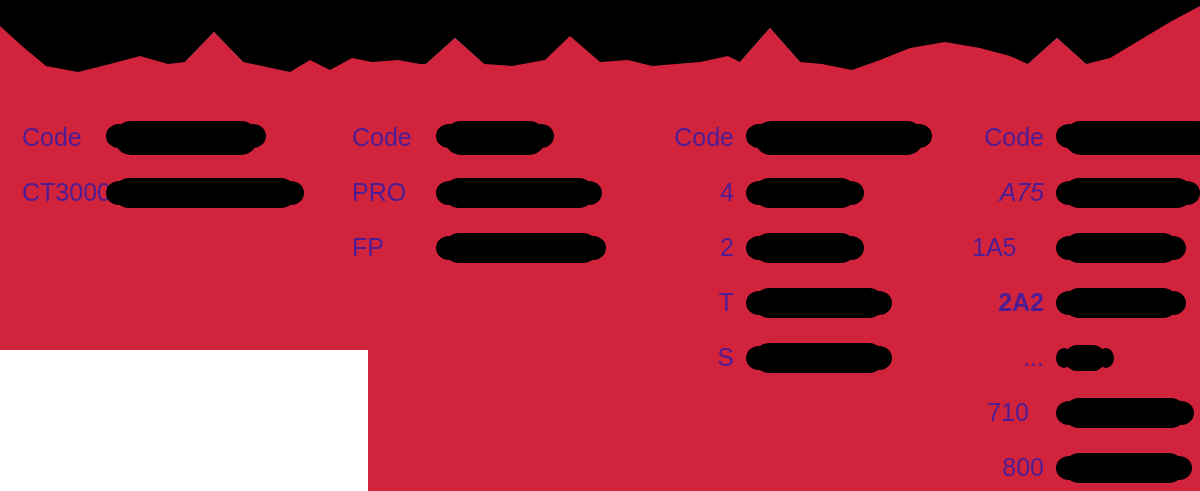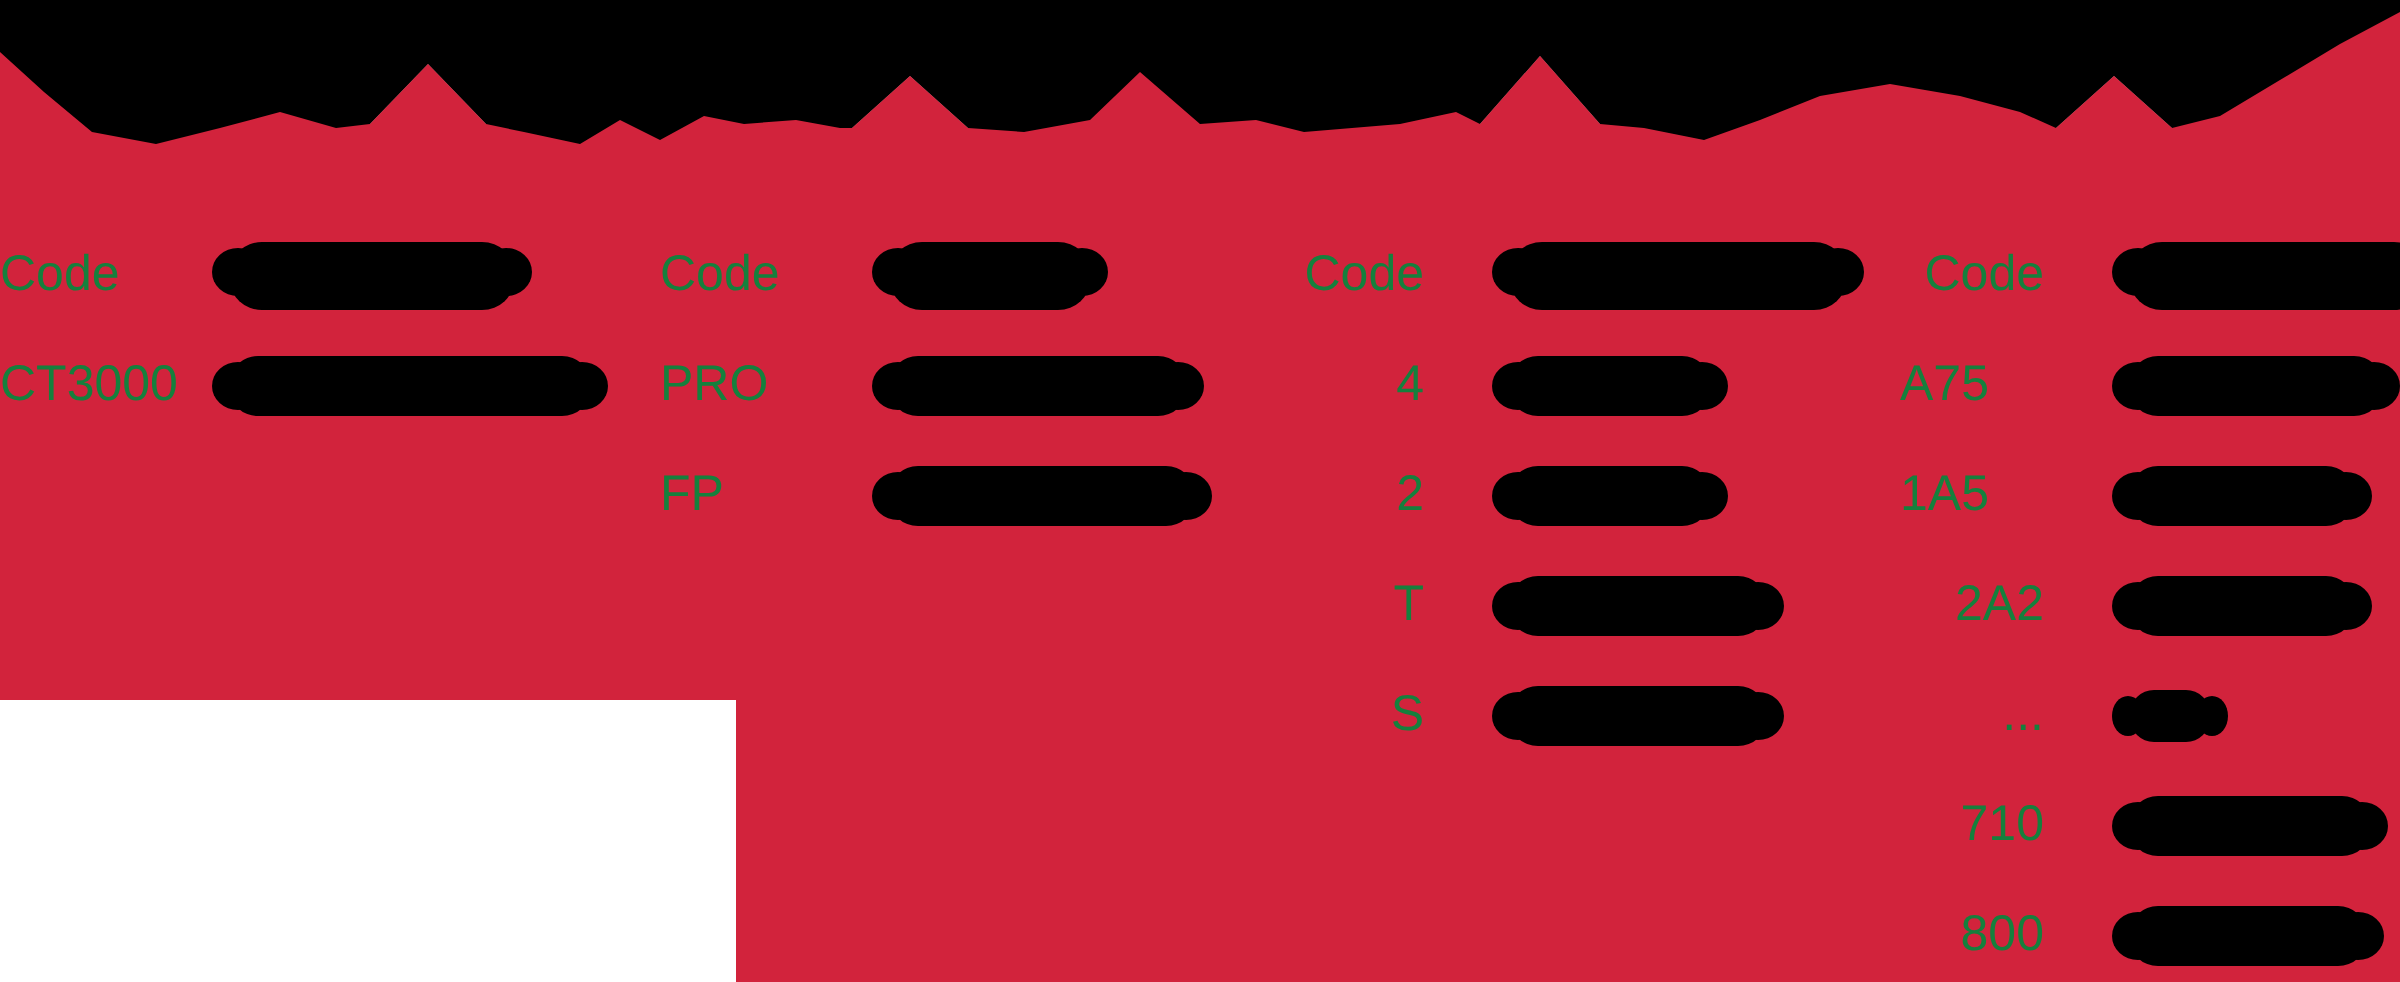--- a/index.html
+++ b/index.html
@@ -48,23 +48,24 @@
   }
   .row {
     position: relative;
     height: 55px;
   }
   .cell-code {
     position: absolute;
     left: 0;
     top: 0;
     line-height: 55px;
-    color: #15803d;
+    color: #4c1d95;
     font-size: 25px;
     white-space: nowrap;
+    padding-left: 22px;
   }
   .cell-val {
     position: absolute;
     top: 0;
     height: 55px;
   }
   
   .redact {
     position: absolute;
     top: 50%;
@@ -191,45 +192,45 @@
         </div>
       </div>
       <div class="col" style="left: 950px;">
         <div class="row">
           <div class="cell-code" style="width: 72px; text-align: right;">Code</div>
           <div class="cell-val" style="left: 115px; width: 148px;">
             <div class="redact tall" style="left: 0px; width: 148px;"></div>
           </div>
         </div>
         <div class="row">
-          <div class="cell-code" style="width: 72px; text-align: left;">A75</div>
+          <div class="cell-code" style="width: 72px; text-align: right; font-style: italic;">A75</div>
           <div class="cell-val" style="left: 115px; width: 126px;">
             <div class="redact" style="left: 0px; width: 126px;"></div>
           </div>
         </div>
         <div class="row">
           <div class="cell-code" style="width: 72px; text-align: left;">1A5</div>
           <div class="cell-val" style="left: 115px; width: 112px;">
             <div class="redact" style="left: 0px; width: 112px;"></div>
           </div>
         </div>
         <div class="row">
-          <div class="cell-code" style="width: 72px; text-align: right;">2A2</div>
+          <div class="cell-code" style="width: 72px; text-align: right; font-weight: bold;">2A2</div>
           <div class="cell-val" style="left: 115px; width: 112px;">
             <div class="redact" style="left: 0px; width: 112px;"></div>
           </div>
         </div>
         <div class="row">
           <div class="cell-code" style="width: 72px; text-align: right;">...</div>
           <div class="cell-val" style="left: 115px; width: 40px;">
             <div class="redact short" style="left: 0px; width: 40px;"></div>
           </div>
         </div>
         <div class="row">
-          <div class="cell-code" style="width: 72px; text-align: right;">710</div>
+          <div class="cell-code" style="width: 72px; text-align: center;">710</div>
           <div class="cell-val" style="left: 115px; width: 120px;">
             <div class="redact" style="left: 0px; width: 120px;"></div>
           </div>
         </div>
         <div class="row">
           <div class="cell-code" style="width: 72px; text-align: right;">800</div>
           <div class="cell-val" style="left: 115px; width: 118px;">
             <div class="redact" style="left: 0px; width: 118px;"></div>
           </div>
         </div>

